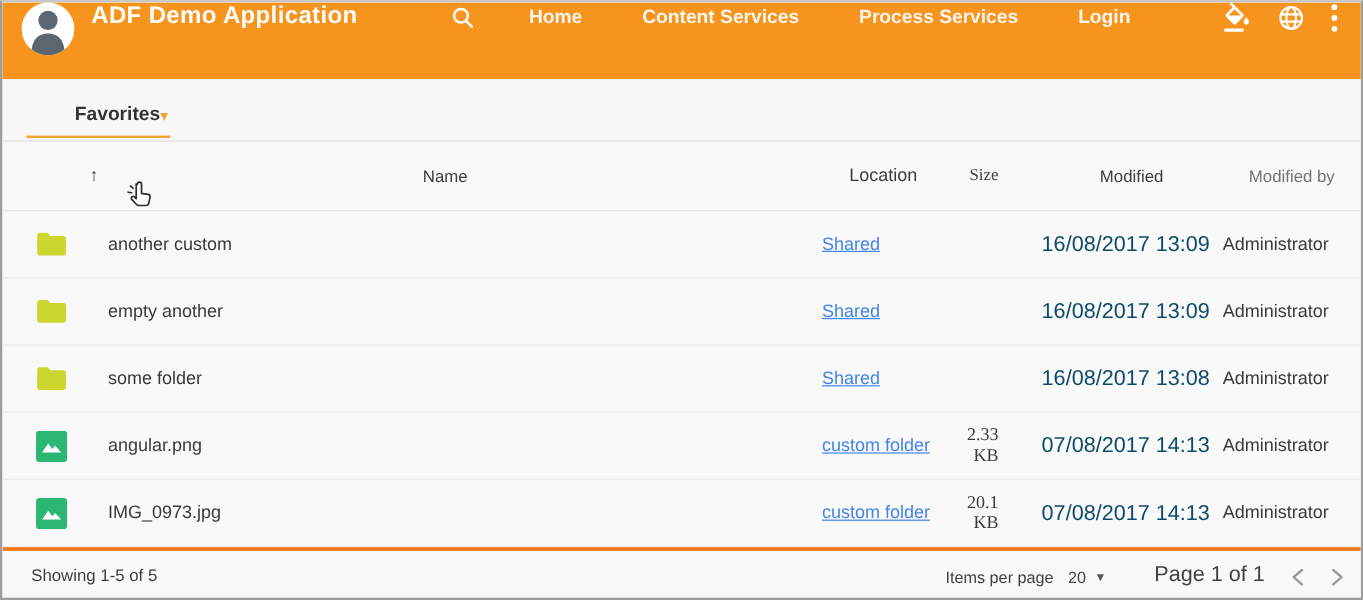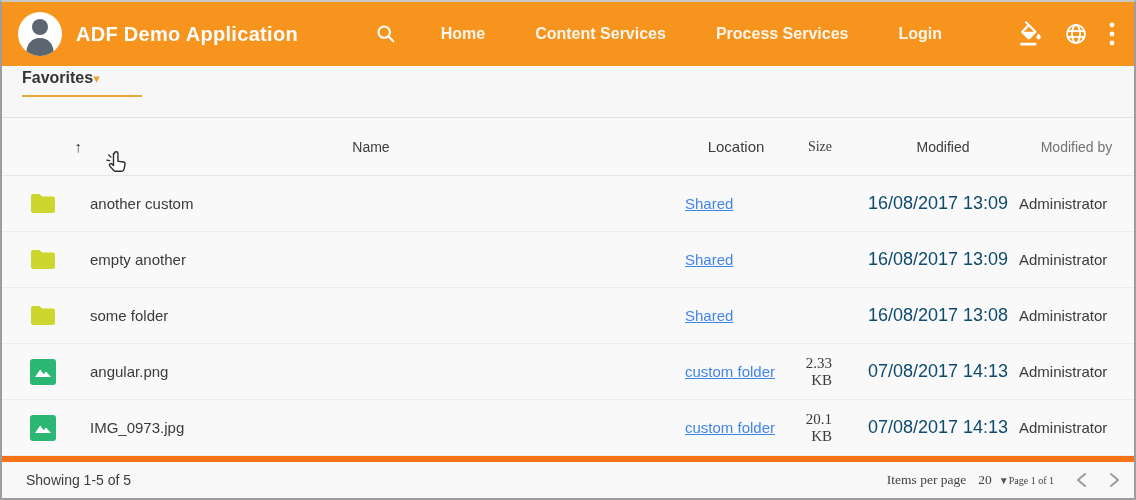--- a/index.html
+++ b/index.html
@@ -7,21 +7,21 @@
   body { font-family:"Liberation Sans","DejaVu Sans",sans-serif; }
 
   .frame {
     position:relative; width:1136px; height:500px;
     border:2px solid #9d9d9d; border-top-color:#c8c8c8;
     background:#f8f8f8; overflow:hidden;
   }
 
   
   .appbar {
-    height:64px; background:#F7941D; display:flex; align-items:center;
+    height:64px; background:#F7941D; display:flex; align-items:flex-start;
     padding:0 18px 0 16px; color:#fff;
   }
   .avatar {
     width:44px; height:44px; border-radius:50%; background:#fff;
     overflow:hidden; display:flex; align-items:flex-end; justify-content:center;
     flex:0 0 auto;
   }
   .app-title { margin-left:14px; font-size:20px; font-weight:700; letter-spacing:.3px;
     color:#fdfdfd; white-space:nowrap; }
   .nav { margin-left:auto; display:flex; align-items:center; }
@@ -30,23 +30,23 @@
     cursor:pointer; white-space:nowrap;margin-left:10px; }
   .nav-item:last-of-type { margin-right:0; }
   .icon-btn { display:flex; align-items:center; justify-content:center;
     cursor:pointer; margin-left:20px; }
   .icon-btn.first { margin-left:36px; }
 
   
   .toolbar { height:52px; background:#f7f7f7; border-bottom:1px solid #dfdfdf;
     display:flex; align-items:flex-end; padding:0 0 0 20px; position:relative; }
   .fav-tab {
-    display:flex; align-items:center; justify-content:flex-start;
+    display:flex; align-items:center; justify-content:flex-end;
     width:120px; padding:0 2px 8px 0; border-bottom:2px solid #ECA83B;
-    cursor:pointer; margin-bottom:20px;
+    cursor:pointer; margin-bottom:2px;
   }
   .fav-label { font-size:16px; font-weight:700; color:#333; }
   .fav-caret { color:#F0A030; font-size:13px; line-height:1; }
   .cursor-hand { position:absolute; left:101px; top:84px; z-index:5; pointer-events:none; }
 
   
   .datatable { background:#f9f9f9; }
   .trow {
     display:grid; grid-template-columns:88px 562px 135px 55px 176px 116px;
     align-items:center; height:56px; border-bottom:1px solid #ececec;
@@ -63,30 +63,30 @@
   .c-loc.hd { text-align:center; }
   .c-size { font-size:15px; color:#3a3a3a; text-align:right; padding-right:10px;font-family:Liberation Serif, serif; }
   .c-size.hd { font-size:14px; color:#3c3c3c; }
   .c-mod  { font-size:18px; color:#0c4a6e; padding-left:26px; white-space:nowrap; }
   .c-mod.hd { font-size:14px; color:#3c3c3c; }
   .c-by   { font-size:15px; color:#3a3a3a; padding-left:1px; white-space:nowrap; }
   .c-by.hd { font-size:14px; color:#737373; }
 
   
   .pagefoot {
-    height:42px; border-top:6px solid #f97316; background:#f8f8f8;
+    height:42px; border-top:3px solid #f97316; background:#f8f8f8;
     display:flex; align-items:center; padding:0 14px 0 24px;
   }
   .showing { font-size:14px; color:#3d3d3d; }
-  .foot-right { margin-left:auto; display:flex; align-items:center;font-family:Liberation Serif, serif; }
+  .foot-right { margin-left:auto; display:flex; align-items:flex-end; }
   .ipp-label { font-size:13.5px; color:#424242; }
   .ipp-select { display:flex; align-items:center; margin-left:12px; cursor:pointer; }
   .ipp-value { font-size:13.5px; color:#424242; }
   .ipp-caret { font-size:10px; color:#555; margin-left:7px; }
-  .page-label { font-size:10px; color:#424242; }
+  .page-label { font-size:18px; color:#424242; margin-left:40px; }
   .pg-btn { margin-left:22px; cursor:pointer; display:flex; align-items:center; }
   .pg-btn svg { display:block; }
 </style>
 </head>
 <body>
 
 <div class="frame">
 
   <div class="appbar">
     <div class="avatar">

